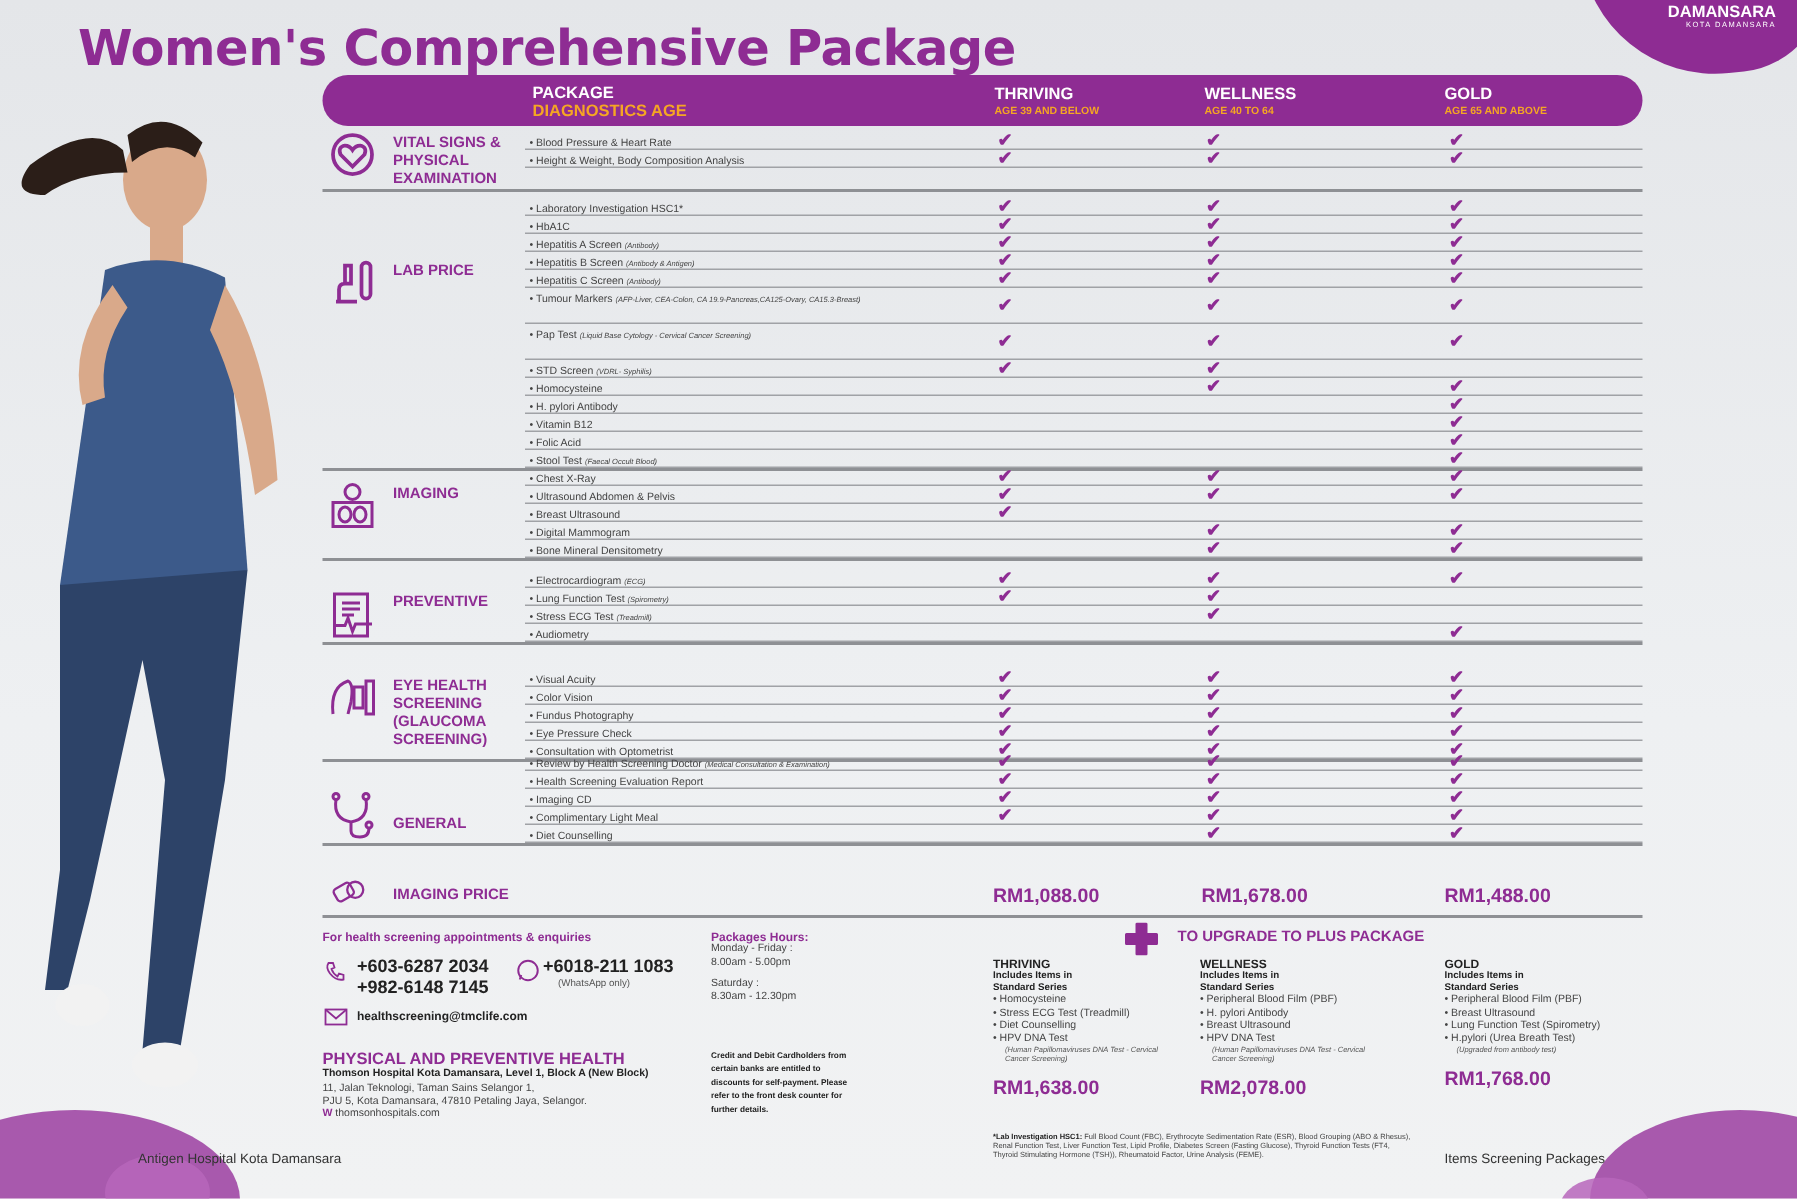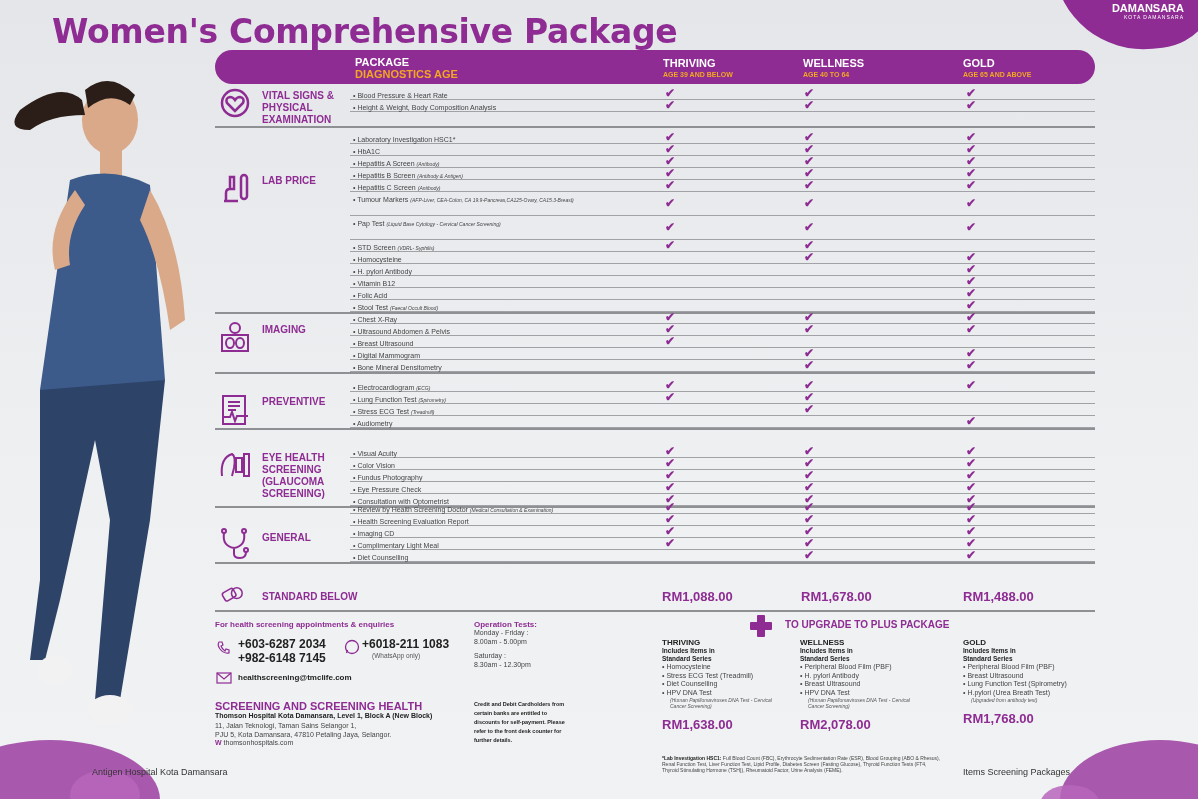--- a/index.html
+++ b/index.html
@@ -278,21 +278,21 @@
     </div>
     <div class="section" style="top: 500px; height: 64px;">
       <svg class="cat-icon" viewBox="0 0 34 34" style="top:26px">
         <g fill="none" stroke="#8e2c93" stroke-width="2">
           <circle cx="6" cy="5" r="2"></circle>
           <circle cx="26" cy="5" r="2"></circle>
           <path d="M6 7 Q4 20 16 22 Q28 20 26 7 M16 22 V28 Q16 32 22 32 Q28 32 28 26"></path>
           <circle cx="28" cy="24" r="2"></circle>
         </g>
       </svg>
-      <div class="cat-label" style="top:32px;width:80px;">GENERAL</div>
+      <div class="cat-label" style="top:44px;width:80px;">GENERAL</div>
       <div class="row" style="top: 2px; height: 12px;">
         <span class="txt" style="top:2px;width:300px;line-height:11px;">• <span>Review by Health Screening Doctor</span> <i>(Medical Consultation &amp; Examination)</i></span>
         <span class="chk" style="left:315px;top:-1px;">✔</span>
         <span class="chk" style="left:454px;top:-1px;">✔</span>
         <span class="chk" style="left:616px;top:-1px;">✔</span>
       </div>
       <div class="row" style="top: 14px; height: 12px;">
         <span class="txt" style="top:2px;width:300px;line-height:11px;">• <span>Health Screening Evaluation Report</span> <i></i></span>
         <span class="chk" style="left:315px;top:-1px;">✔</span>
         <span class="chk" style="left:454px;top:-1px;">✔</span>
@@ -318,21 +318,21 @@
     </div>
   </div>
 
 <div class="section" style="top:582px;height:30px;">
   <svg class="cat-icon" viewBox="0 0 34 34" style="top:2px;width:30px;height:26px;">
       <g fill="none" stroke="#8e2c93" stroke-width="2">
         <rect x="4" y="8" width="16" height="12" rx="3" transform="rotate(-30 12 14)"></rect>
         <circle cx="22" cy="12" r="7"></circle>
       </g>
     </svg>
-  <div class="cat-label" style="top:9px;">STANDARD BELOW</div>
+  <div class="cat-label" style="top:9px;">IMAGING PRICE</div>
   <div class="price" style="left:447px;top:7px;">RM1,088.00</div>
   <div class="price" style="left:586px;top:7px;">RM1,678.00</div>
   <div class="price" style="left:748px;top:7px;">RM1,488.00</div>
 </div>
 
 <div style="position:absolute;left:215px;top:620px;font-size:8px;font-weight:bold;color:#8e2c93;">For health screening appointments &amp; enquiries</div>
 <svg style="position:absolute;left:216px;top:640px;width:16px;height:16px;" viewBox="0 0 16 16">
     <path d="M3 2 L6 2 L7 5 L5 6 Q6 9 9 11 L10 9 L13 10 L13 13 Q8 14 4 9 Q1 5 3 2Z" fill="none" stroke="#8e2c93" stroke-width="1.2"></path>
   </svg>
 <div style="position:absolute;left:238px;top:637px;font-size:12px;font-weight:bold;color:#222;line-height:14px;">
@@ -345,29 +345,29 @@
   </svg>
 <a style="position:absolute;left:362px;top:637px;font-size:12px;font-weight:bold;color:#222;">+6018-211 1083</a>
 <div style="position:absolute;left:372px;top:652px;font-size:6.5px;color:#555;">(WhatsApp only)</div>
 <svg style="position:absolute;left:216px;top:672px;width:16px;height:12px;" viewBox="0 0 16 12">
     <rect x="1" y="1" width="14" height="10" fill="none" stroke="#8e2c93" stroke-width="1.2"></rect>
     <path d="M1 1 L8 7 L15 1" fill="none" stroke="#8e2c93" stroke-width="1.2"></path>
   </svg>
 <a style="position:absolute;left:238px;top:673px;font-size:8px;font-weight:bold;color:#222;">healthscreening@tmclife.com</a>
 
 <div style="position:absolute;left:474px;top:620px;">
-  <div style="font-size:8px;font-weight:bold;color:#8e2c93;">Operation Tests:</div>
+  <div style="font-size:8px;font-weight:bold;color:#8e2c93;">Packages Hours:</div>
   <div class="small">Monday - Friday :</div>
   <div class="small">8.00am - 5.00pm</div>
   <div class="small" style="margin-top:6px;">Saturday :</div>
   <div class="small">8.30am - 12.30pm</div>
 </div>
 
 <div style="position:absolute;left:215px;top:700px;">
-  <div style="font-size:11px;font-weight:bold;color:#8e2c93;">SCREENING AND SCREENING HEALTH</div>
+  <div style="font-size:11px;font-weight:bold;color:#8e2c93;">PHYSICAL AND PREVENTIVE HEALTH</div>
   <div style="font-size:7px;font-weight:bold;color:#222;">Thomson Hospital Kota Damansara, Level 1, Block A (New Block)</div>
   <div class="small" style="margin-top:3px;">11, Jalan Teknologi, Taman Sains Selangor 1,</div>
   <div class="small">PJU 5, Kota Damansara, 47810 Petaling Jaya, Selangor.</div>
   <div class="small"><span style="color:#8e2c93;font-weight:bold;">W</span> <a>thomsonhospitals.com</a></div>
 </div>
 <div style="position:absolute;left:474px;top:700px;width:100px;font-size:5.5px;font-weight:bold;color:#222;line-height:9px;">Credit and Debit Cardholders from certain banks are entitled to discounts for self-payment. Please refer to the front desk counter for further details.</div>
 
 <svg style="position:absolute;left:750px;top:615px;width:22px;height:22px;" viewBox="0 0 22 22">
     <path d="M8 1 H14 V8 H21 V14 H14 V21 H8 V14 H1 V8 H8 Z" fill="#8e2c93" stroke="#8e2c93" stroke-linejoin="round" stroke-width="2"></path>
   </svg>

